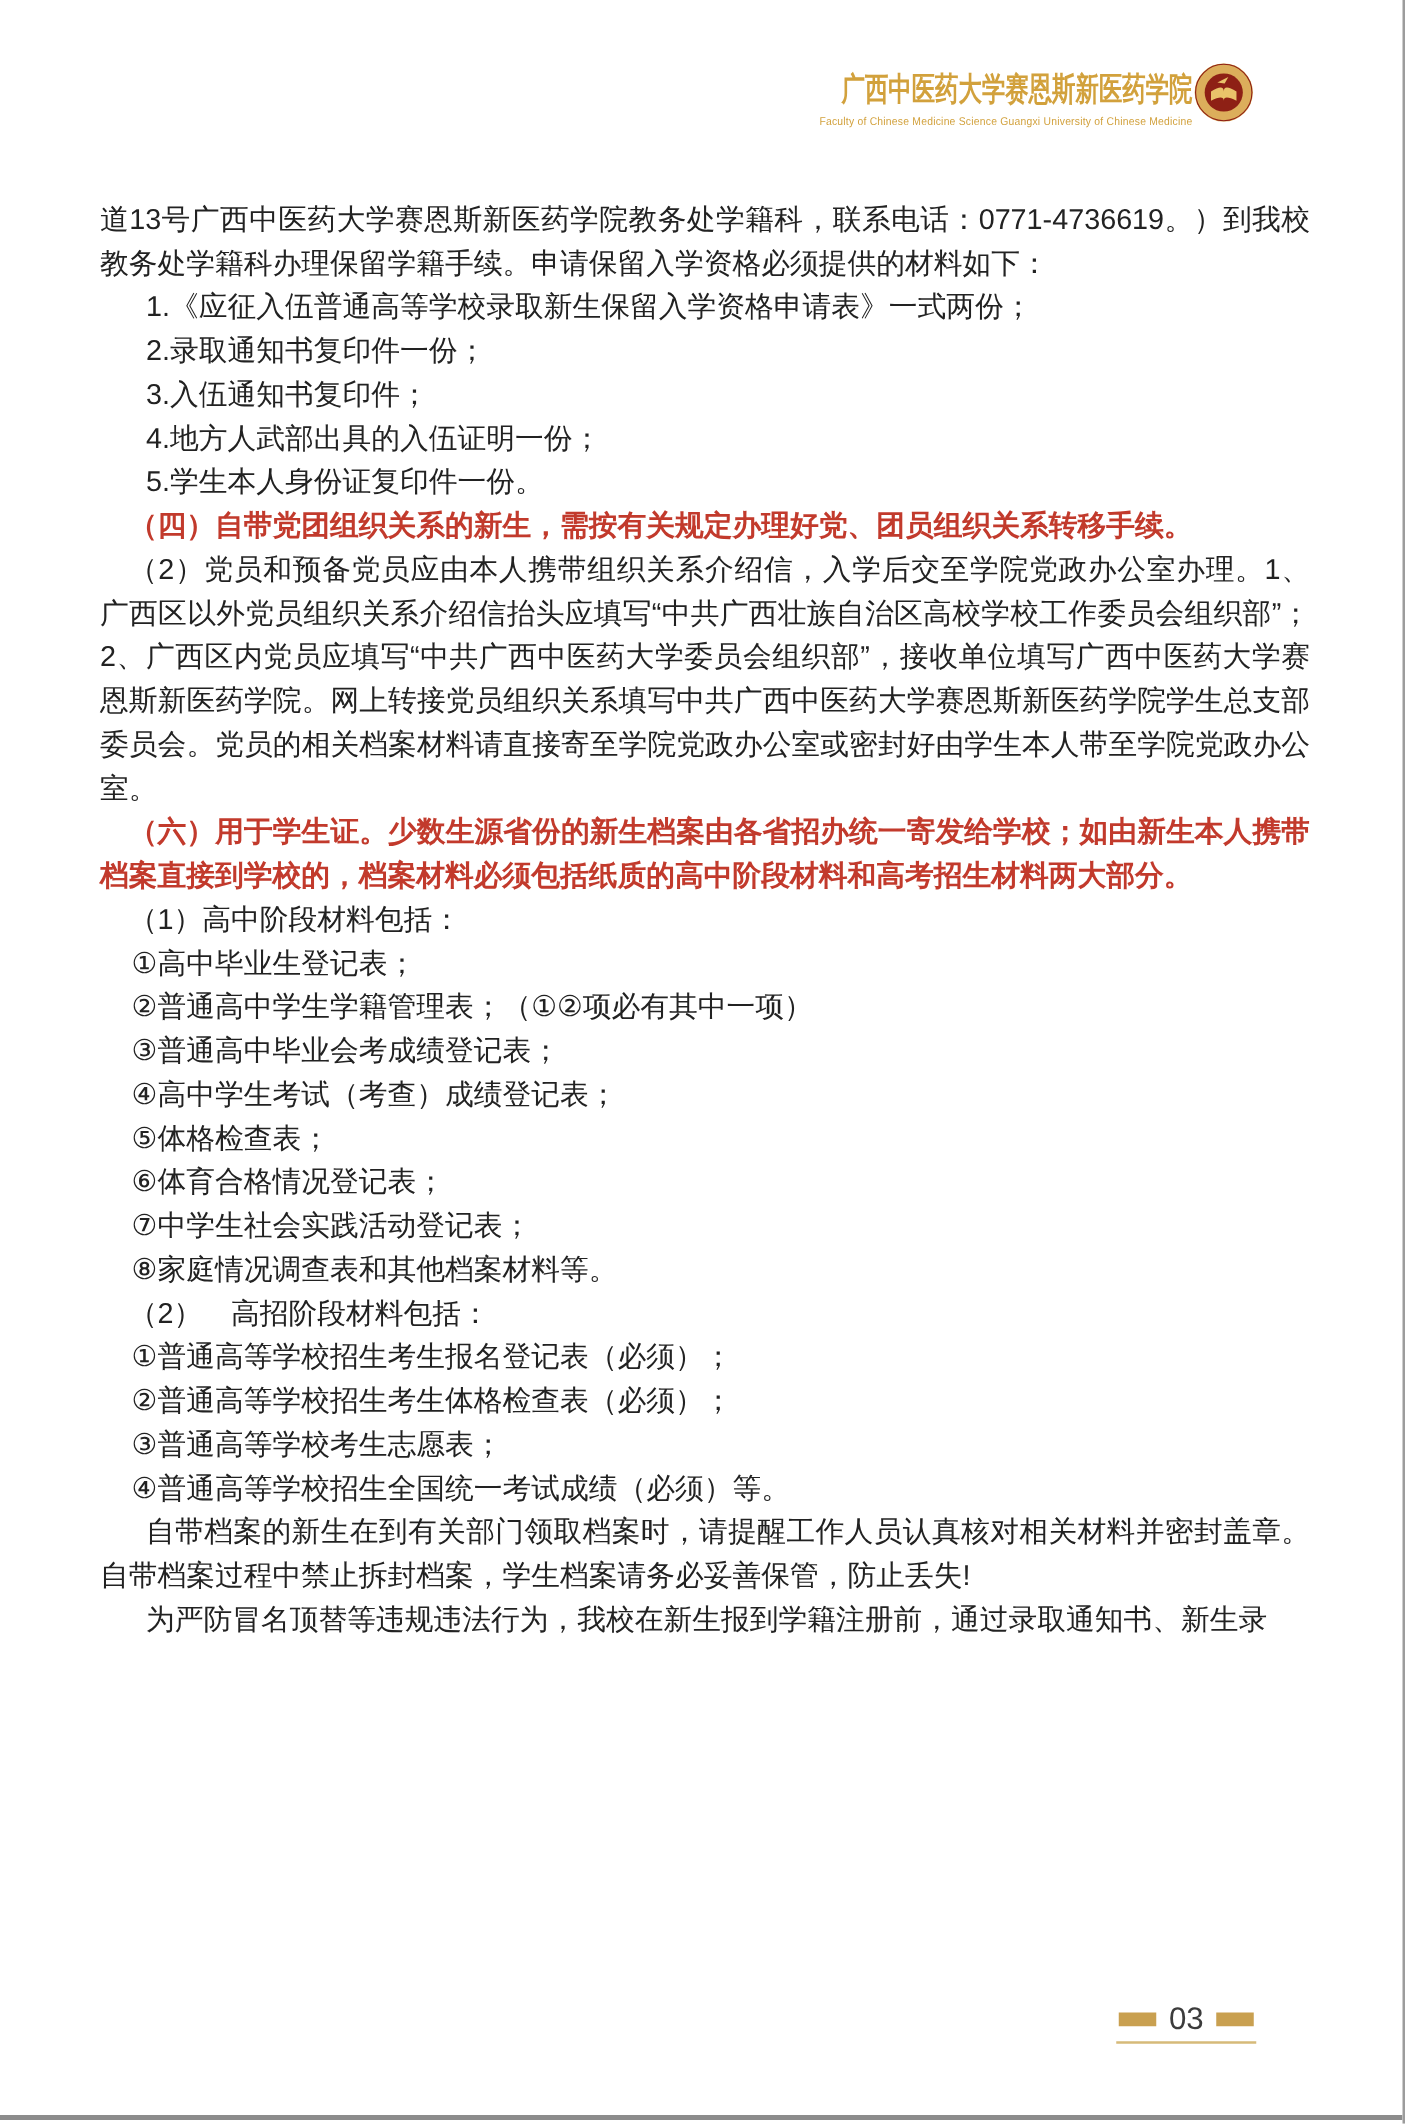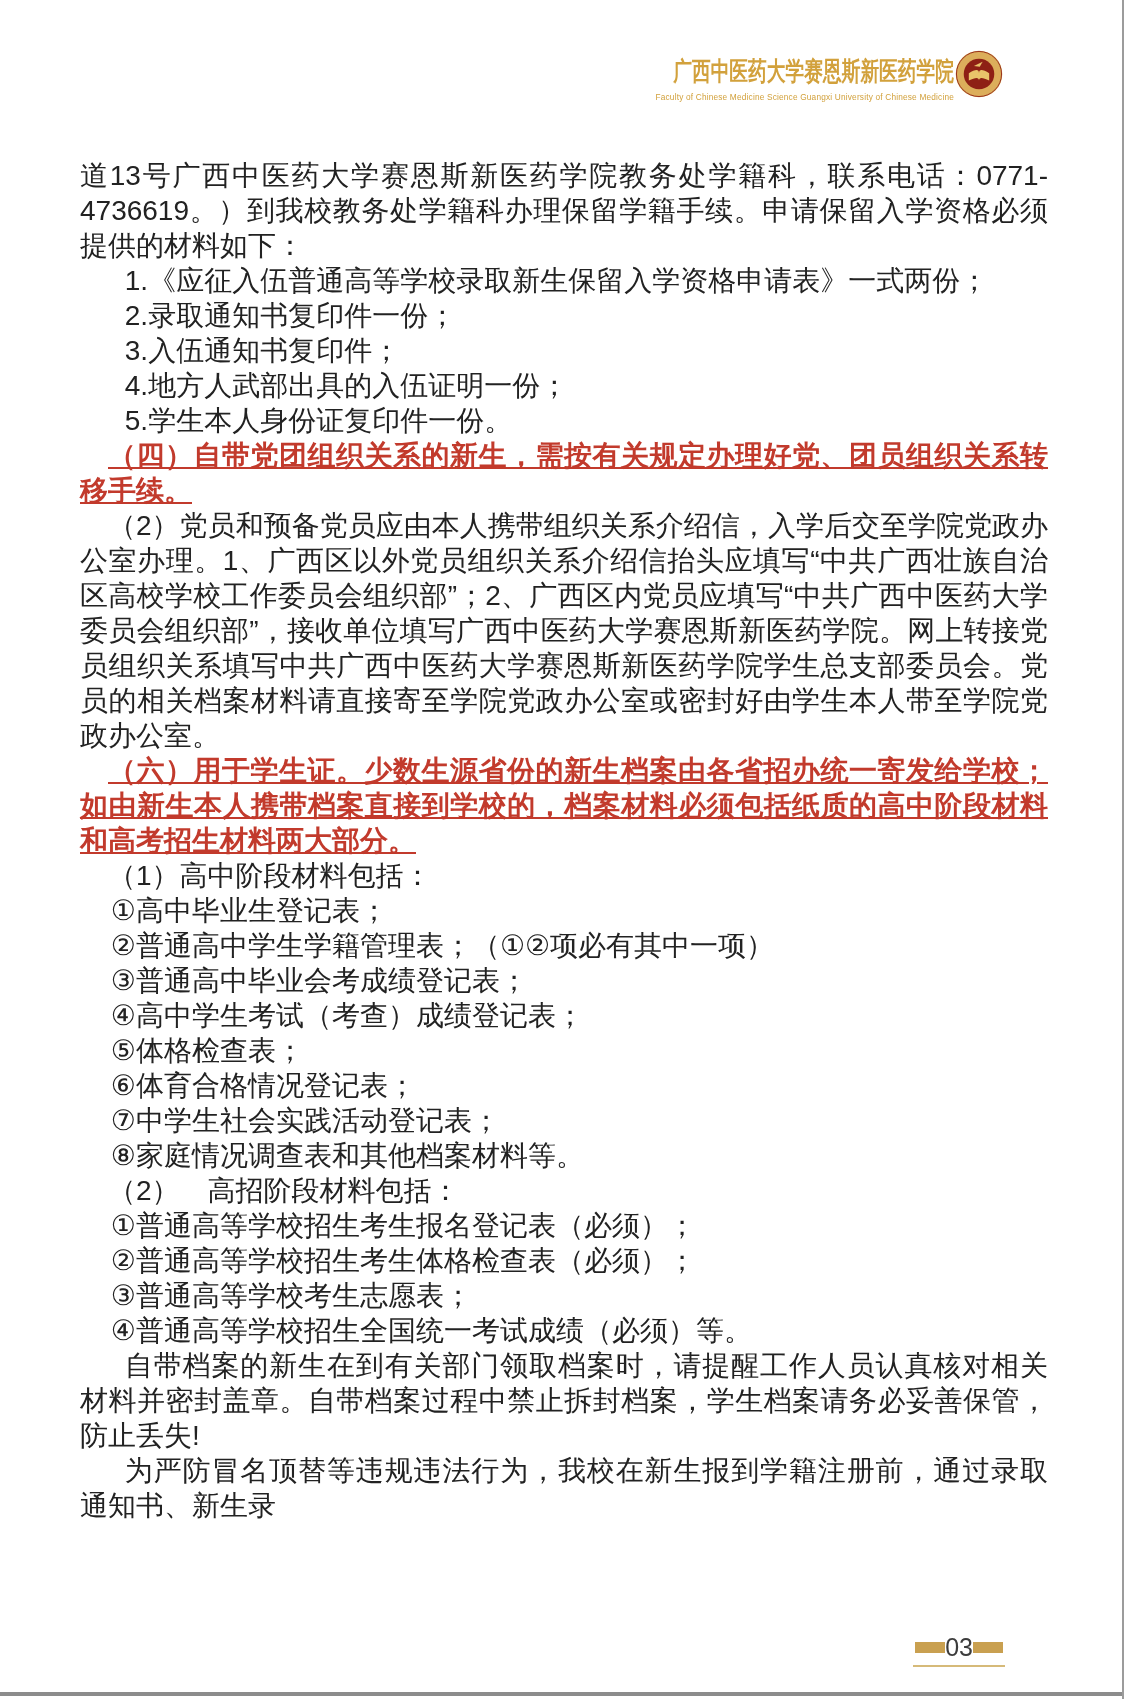--- a/index.html
+++ b/index.html
@@ -21,35 +21,35 @@
   }
   .title-en {
     font-size:9px; color:#d2a13c; white-space:nowrap; margin-top:3px;
     transform:scaleX(0.92); transform-origin:right center; letter-spacing:0.2px;
   }
   .logo { position:absolute; right:119px; top:50px; width:48px; height:48px; }
 
   
   .doc-body {
     position:absolute; left:80px; right:74px; top:158px;
-    font-size:28px; line-height:35px; color:#222222; text-align:justify;
+    font-size:23px; line-height:35px; color:#222222; text-align:justify;
   }
   .blk  { margin:0; }
   .cont { text-indent:0; }
   .para { text-indent:1.6em; }
   .item { text-indent:1.6em; }
   .sub  { text-indent:1em; }
   .circ { text-indent:1.1em; }
-  .red  { text-indent:1em; color:#c23a2c; font-weight:bold;text-decoration:underline; }
+  .red  { text-indent:1em; color:#c23a2c; font-weight:bold; }
 
   
   .pageno {
     position:absolute; right:117px; top:1603px;
-    display:flex; align-items:center; 
-    padding:0 2px 5px 2px; border-bottom:2px solid #d6ba79;margin-top:32px;
+    display:flex; align-items:center; gap:10px;
+    padding:0 2px 5px 2px; border-bottom:2px solid #d6ba79;
   }
   .pageno .dash { width:30px; height:11px; background:#c9a050; }
   .pageno .num  { font-size:25px; color:#3c3c3c; line-height:1; }
 </style>
 </head>
 <body>
 
 <div class="page">
 
   <div class="header">

